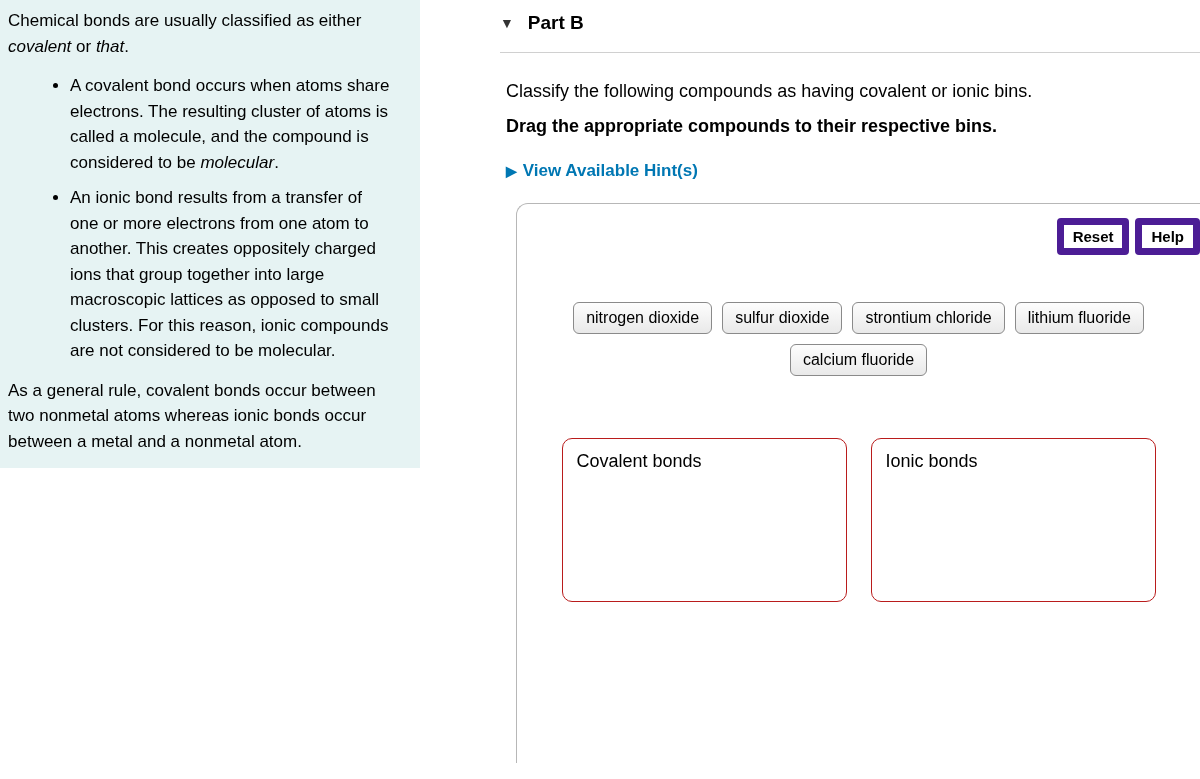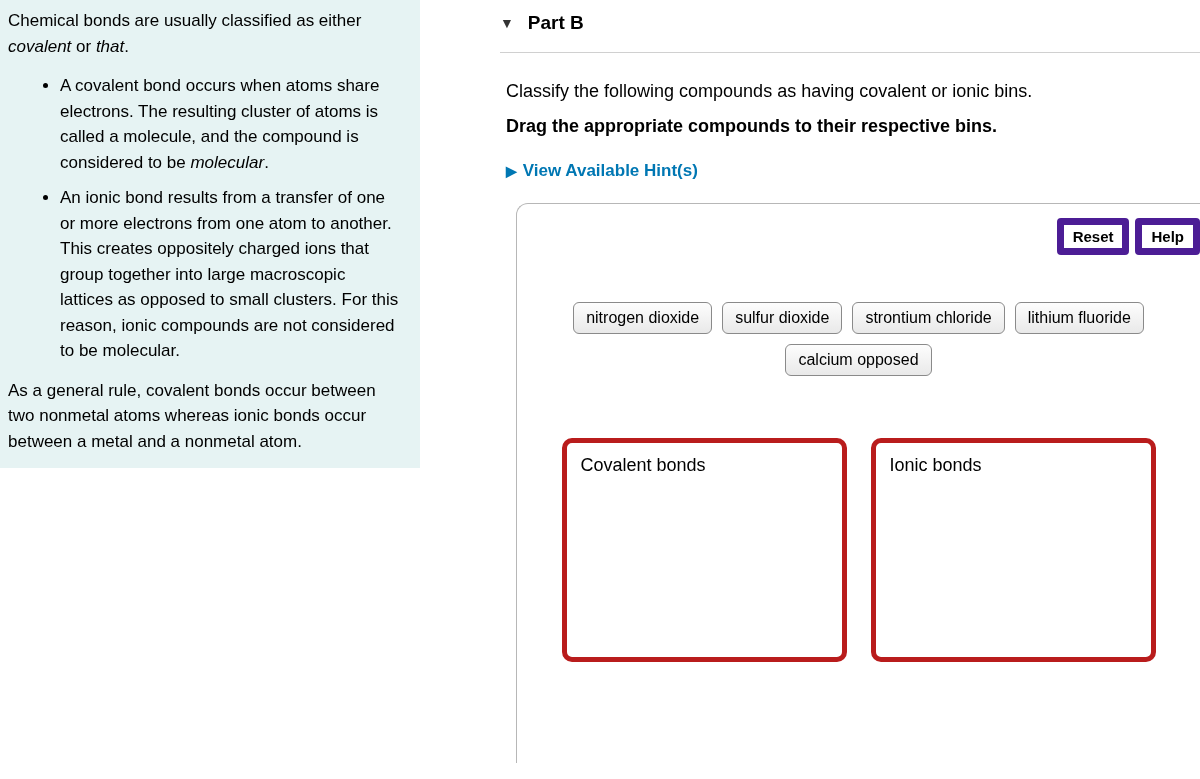--- a/index.html
+++ b/index.html
@@ -18,21 +18,21 @@
     width: 420px;
     background: #e6f3f3;
     padding: 8px 14px 14px 8px;
     line-height: 1.5;
     font-size: 17px;
   }
   .left-panel em { font-style: italic; }
   .left-panel ul {
     list-style: disc;
     padding-left: 48px;
-    margin: 14px 4px;
+    margin: 14px 14px;
   }
   .left-panel li { margin-bottom: 10px; }
   .right-panel {
     flex: 1;
     padding-left: 80px;
   }
   .part-header {
     display: flex;
     align-items: center;
     gap: 14px;
@@ -118,22 +118,22 @@
     cursor: grab;
     white-space: nowrap;
   }
   .bins {
     display: flex;
     gap: 24px;
     justify-content: center;
   }
   .bin {
     width: 285px;
-    height: 224px;
-    border: 5px solid #b91c1c;
+    height: 164px;
+    border: 1px solid #b91c1c;
     border-radius: 10px;
     padding: 12px 14px;
     font-size: 18px;
     background: #fff;
   }
 </style>
 </head>
 <body>
 
 <div class="left-panel">
@@ -162,21 +162,21 @@
       <div class="toolbar">
         <button class="btn">Reset</button>
         <button class="btn">Help</button>
       </div>
 
       <div class="pool">
         <div class="chip">nitrogen dioxide</div>
         <div class="chip">sulfur dioxide</div>
         <div class="chip">strontium chloride</div>
         <div class="chip">lithium fluoride</div>
-        <div class="chip">calcium opposed</div>
+        <div class="chip">calcium fluoride</div>
       </div>
 
       <div class="bins">
         <div class="bin">
           <span>Covalent bonds</span>
         </div>
         <div class="bin">
           <span>Ionic bonds</span>
         </div>
       </div>

